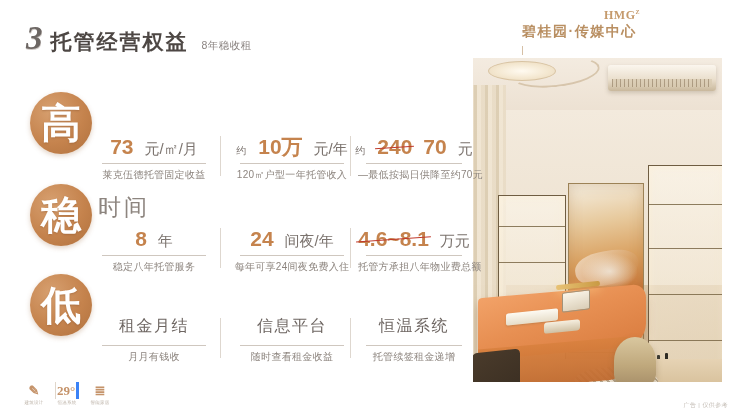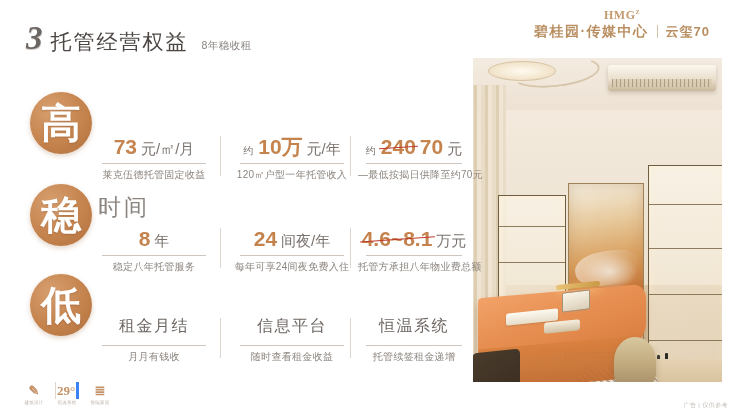--- a/index.html
+++ b/index.html
@@ -22,43 +22,44 @@
   }
   #num-3 {
     font-family:"Liberation Serif","DejaVu Serif",serif;
     font-size:33px; font-style:italic; font-weight:700;
     line-height:1;
     color:#6d6764;
     letter-spacing:-1px;
     text-shadow:0.5px 0.5px 0 #cfc9c5;
   }
   #title-main {
-    font-size:21px; font-weight:400; letter-spacing:2px;
+    font-size:21px; font-weight:700; letter-spacing:2px;
     color:#4d4744;
   }
   #title-sub {
     font-size:10.5px; font-weight:400; letter-spacing:0.5px;
     color:#8a8380; margin-left:4px;
   }
 
   
   #logo-block {
     position:absolute; right:18px; top:9px;
     text-align:center; width:200px;
   }
   #logo-mark {
     font-family:"Liberation Serif","DejaVu Serif",serif;
     font-size:12px; font-weight:700; letter-spacing:0.5px;
     color:#c59a6c; line-height:1;
     margin-bottom:3px;
   }
   #logo-mark sup { font-size:6px; vertical-align:super; }
   #logo-names {
-    display:flex; align-items:flex-end; justify-content:center; gap:8px;
+    display:flex; align-items:flex-start; justify-content:center; gap:8px;
     line-height:1;
+    flex-direction:column;
   }
   #logo-brand {
     font-size:14px; font-weight:700; letter-spacing:1.5px;
     color:#b98f62;
   }
   #logo-div { width:1px; height:13px; background:#d6c0a6; }
   #logo-project {
     font-size:13px; font-weight:700; letter-spacing:1px;
     color:#b98f62;
   }
@@ -240,21 +241,21 @@
   }
 
   
   .col { position:absolute; text-align:center; }
   .col-a { left:90px;  width:128px; top:44px; }
   .col-b { left:228px; width:128px; top:44px; }
   .col-c { left:358px; width:112px; top:44px; }
 
   .val {
     line-height:1.05; white-space:nowrap;
-    display:flex; align-items:baseline; justify-content:center; gap:4px;
+    display:flex; align-items:baseline; justify-content:center; gap:11px;
     height:24px;
   }
   .val-big {
     font-size:21px; font-weight:700; color:#c5834d;
     font-family:"Liberation Sans","DejaVu Sans",sans-serif;
   }
   .val-unit { font-size:15px; font-weight:400; color:#7b736e; }
   .val-pre  { font-size:10px; font-weight:400; color:#7b736e; margin-right:1px; }
   .val-text {
     font-size:16px; font-weight:400; color:#6e6662; letter-spacing:1.5px;

